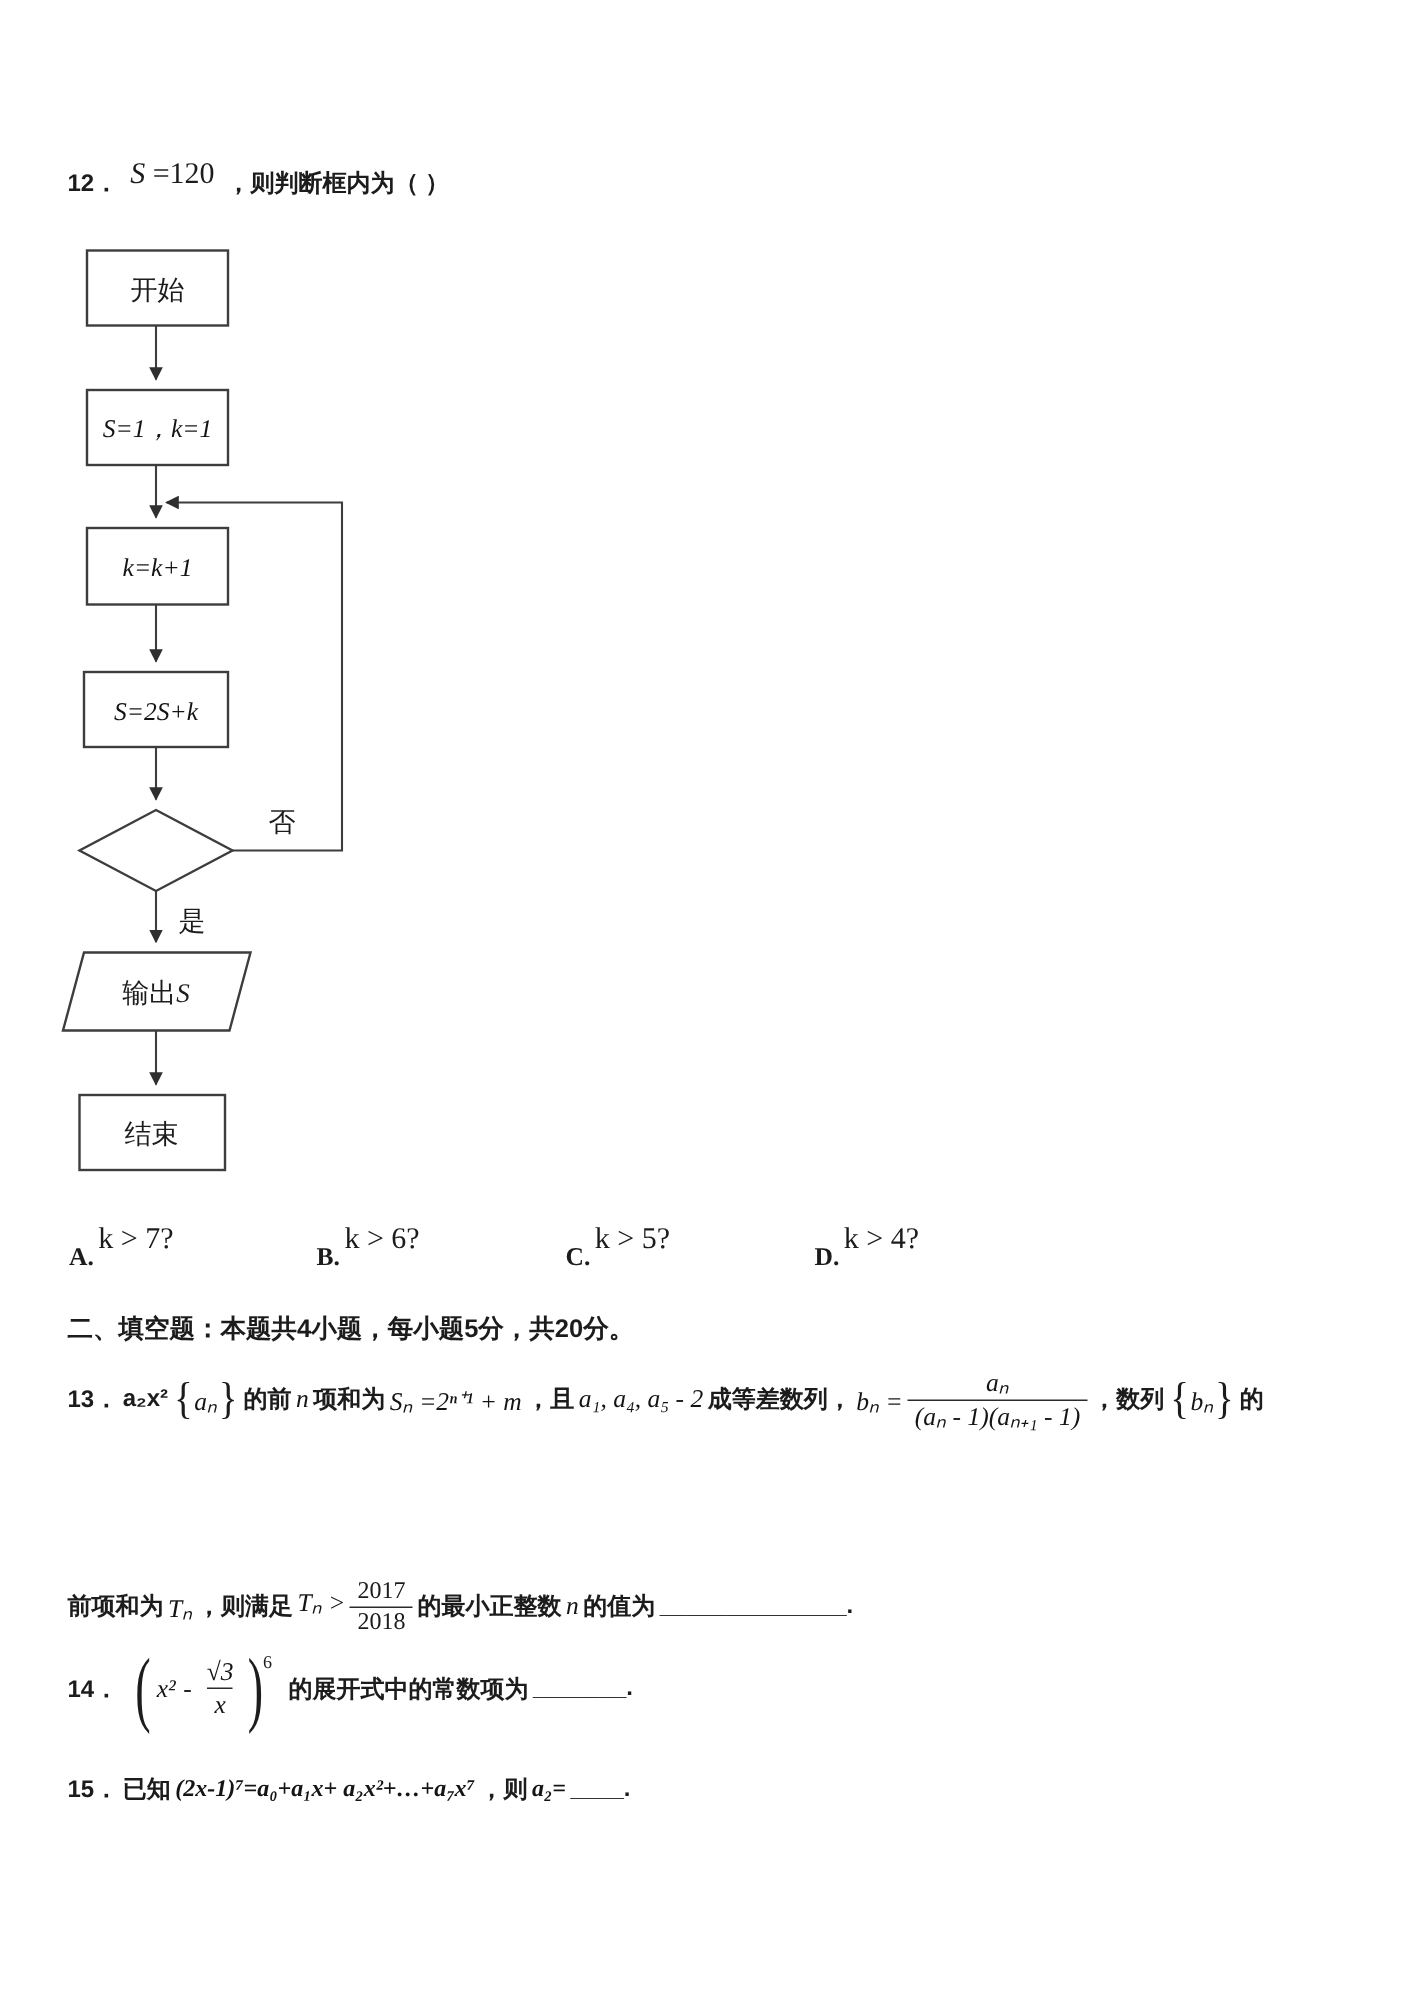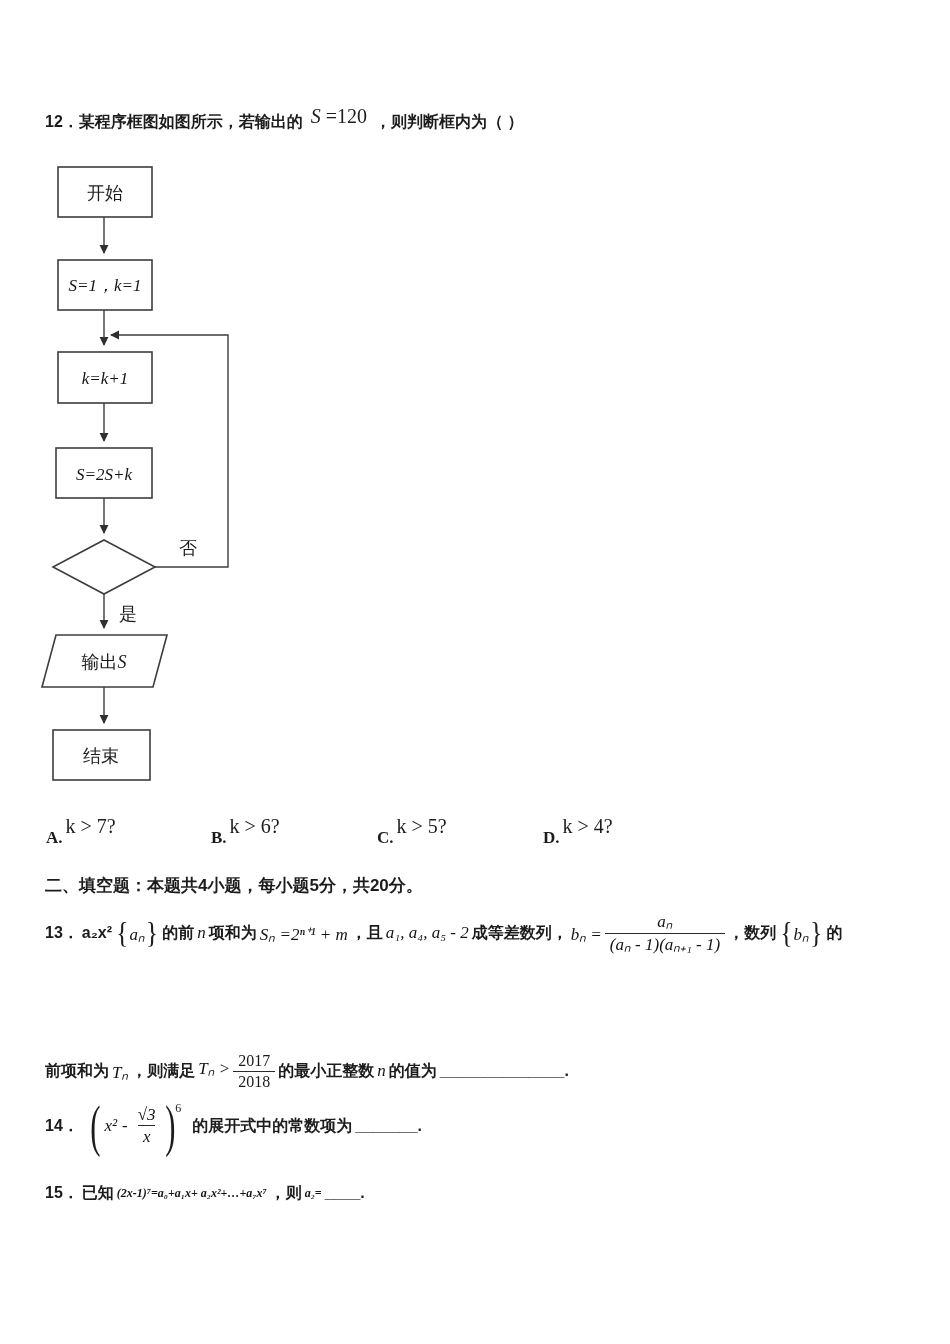--- a/index.html
+++ b/index.html
@@ -2,21 +2,21 @@
 <html><head>
 <meta charset="utf-8">
 <style>
   html,body { margin:0; padding:0; }
   body {
     width:950px; height:1344px; background:#ffffff; position:relative;
     font-family:"Liberation Serif", serif; color:#1c1c1c; overflow:hidden;
   }
   .cn { font-family:"Liberation Sans", sans-serif; font-weight:700; font-size:16px; color:#1c1c1c; }
   .mi { font-family:"Liberation Serif", serif; font-style:italic; font-size:17px; color:#141414; }
-  .mb { font-family:"Liberation Serif", serif; font-style:italic; font-weight:700; font-size:12px; color:#141414; }
+  .mb { font-family:"Liberation Serif", serif; font-style:italic; font-weight:700; font-size:16px; color:#141414; }
   .blank { letter-spacing:0; font-weight:700; }
 
   
   .frac { display:inline-flex; flex-direction:column; align-items:center; vertical-align:middle; font-size:16px; line-height:1.25; }
   .frac .num { padding:0 5px; }
   .frac .den { border-top:1.3px solid #2a2a2a; padding:0 5px; }
 
   .mset { display:inline-flex; align-items:center; }
   .brace { font-family:"Liberation Serif", serif; font-size:26px; font-weight:400; line-height:1; transform:scaleY(1.15); padding:0 1px; }
 
@@ -47,21 +47,20 @@
   .bigexpr { display:inline-flex; align-items:center; margin:0 4px; }
   .bigparen { font-family:"Liberation Serif", serif; font-size:56px; font-weight:400; line-height:0.9; transform:scaleX(0.55); }
   .expsup { align-self:flex-start; font-size:12px; position:relative; top:0px; left:-4px; }
   .raised { position:relative; top:-4px; }
 </style>
 </head>
 <body>
 
 <div id="q12">
   <span class="cn cnrow">12．</span>
-  <span class="cn cnrow">某程序框图如图所示，若输出的</span>
   <span class="q12math"><i>S</i><span> =120</span></span>
   <span class="cn cnrow">，则判断框内为（  ）</span>
 </div>
 
 <svg id="flowchart" width="260" height="650" viewBox="0 0 260 650">
   <defs>
     <marker id="arw" viewBox="0 0 10 10" refX="9" refY="5" markerWidth="6.5" markerHeight="6.5" orient="auto">
       <path d="M0,0 L10,5 L0,10 z" fill="#2f2f2f"></path>
     </marker>
   </defs>

